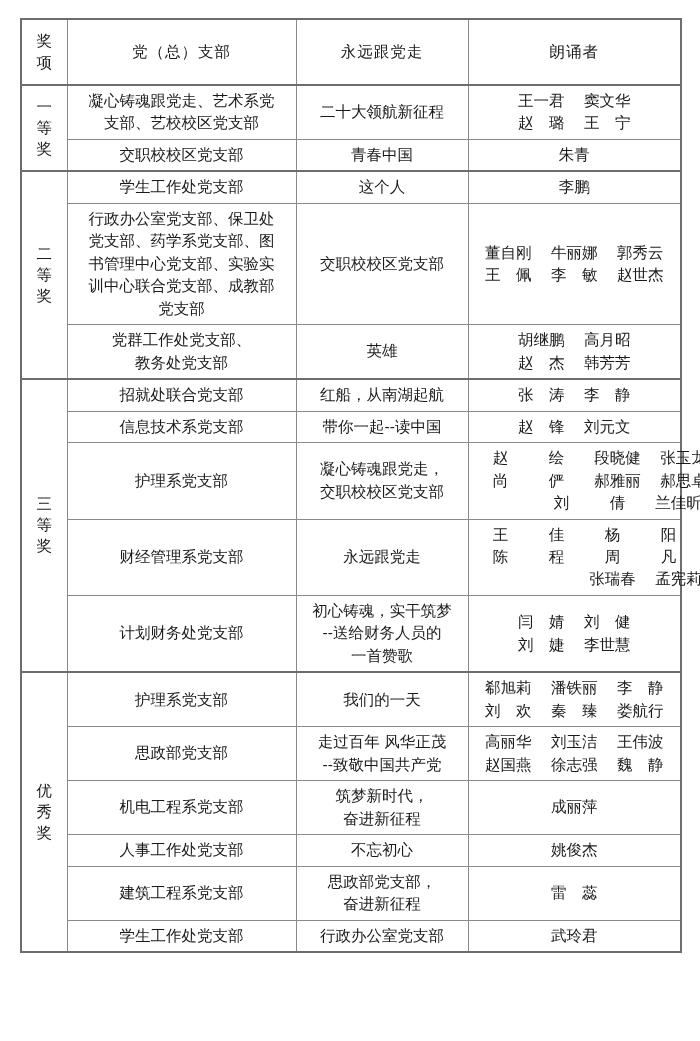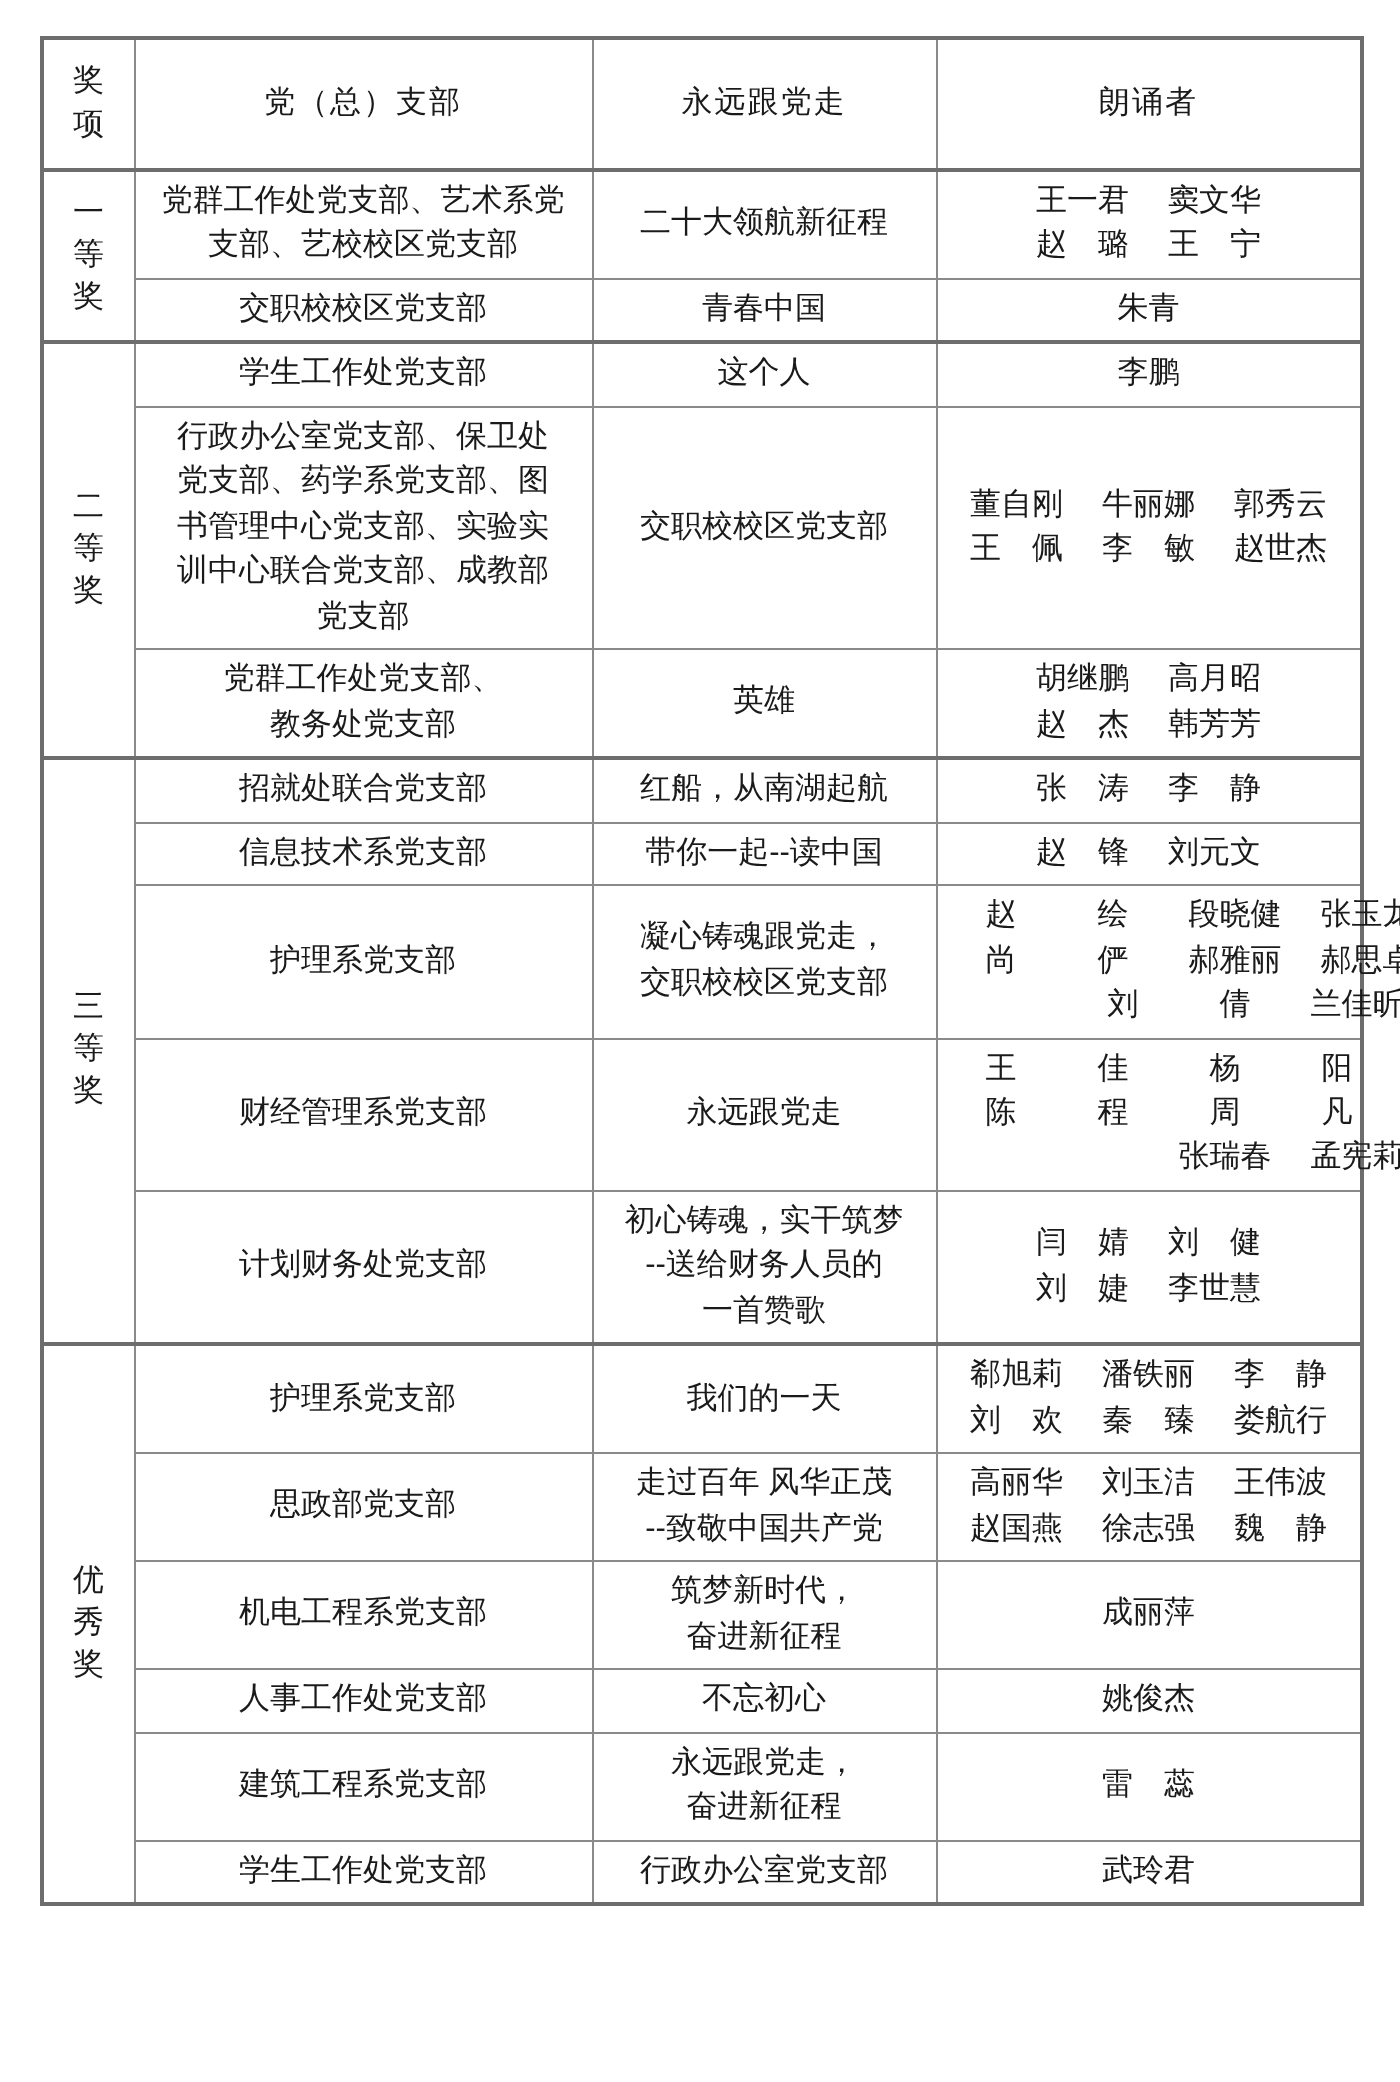--- a/index.html
+++ b/index.html
@@ -153,21 +153,21 @@
       <tbody id="table-body">
           <tr class="section-start">
             <td class="award-cell" rowspan="2">
               <div class="stack">
                 <span class="stack-ch">一</span>
                 <span class="stack-ch">等</span>
                 <span class="stack-ch">奖</span>
               </div>
             </td>
             <td>
-              <span class="cell-line">党群工作处党支部、艺术系党</span>
+              <span class="cell-line">凝心铸魂跟党走、艺术系党</span>
               <span class="cell-line">支部、艺校校区党支部</span>
             </td>
             <td>
               <span class="cell-line">二十大领航新征程</span>
             </td>
             <td><div class="names"><div class="names-row">
                   <span class="n wide">王一君</span>
                   <span class="n wide">窦文华</span>
                 </div><div class="names-row">
                   <span class="n wide">赵　璐</span>
@@ -401,21 +401,21 @@
             </td>
             <td><div class="names"><div class="names-row">
                   <span class="n wide">姚俊杰</span>
                 </div></div></td>
           </tr>
           <tr>
             <td>
               <span class="cell-line">建筑工程系党支部</span>
             </td>
             <td>
-              <span class="cell-line">永远跟党走，</span>
+              <span class="cell-line">思政部党支部，</span>
               <span class="cell-line">奋进新征程</span>
             </td>
             <td><div class="names"><div class="names-row">
                   <span class="n wide">雷　蕊</span>
                 </div></div></td>
           </tr>
           <tr>
             <td>
               <span class="cell-line">学生工作处党支部</span>
             </td>

